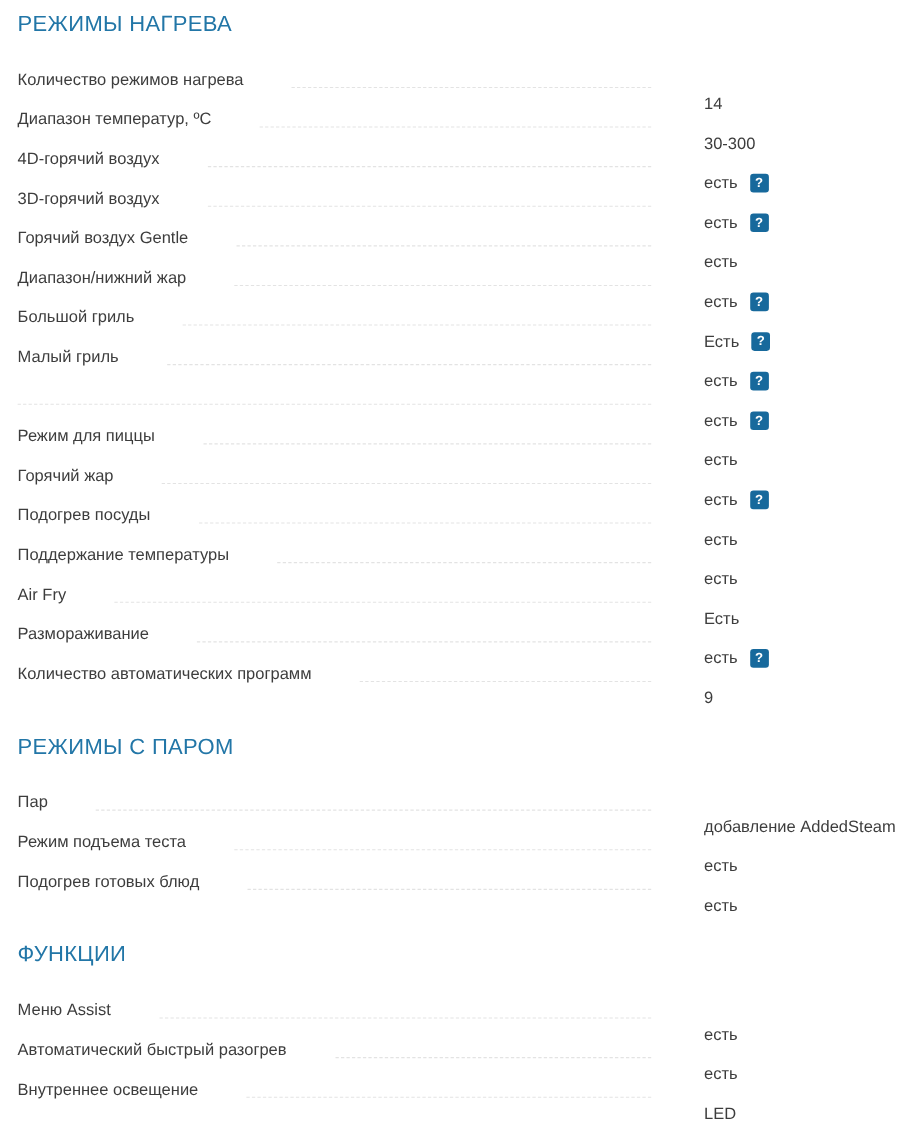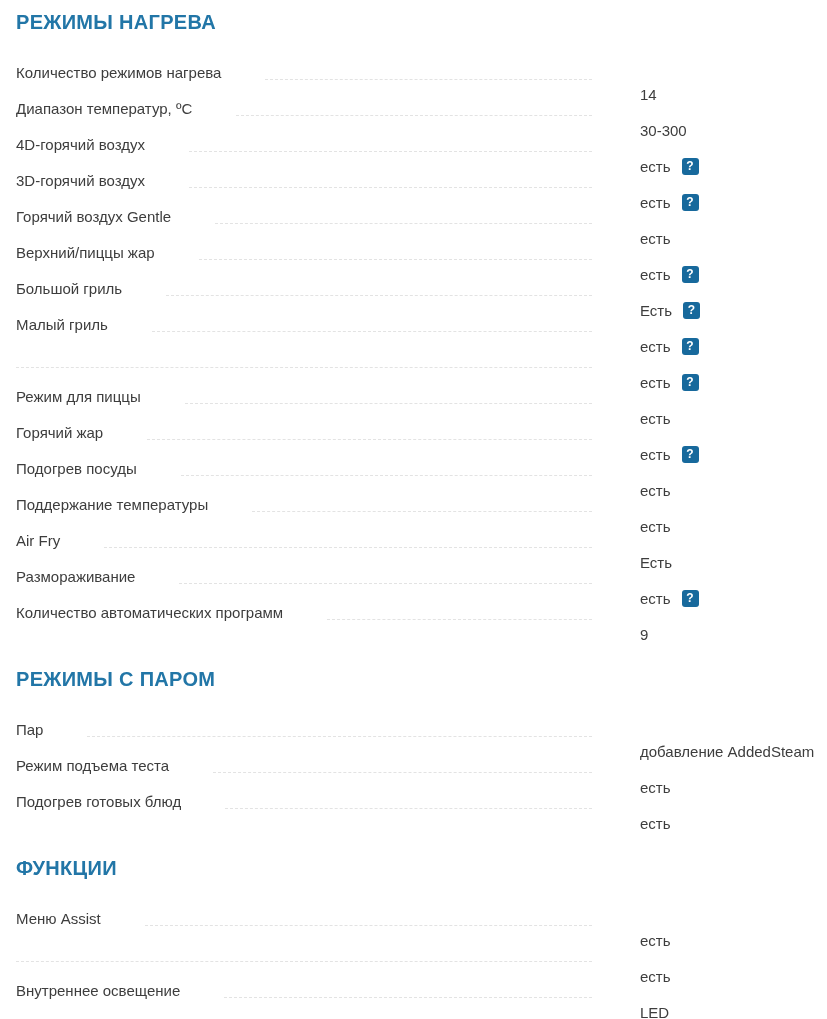--- a/index.html
+++ b/index.html
@@ -15,21 +15,21 @@
     padding: 8px 0 0 16px;
     background: #ffffff;
     overflow: hidden;
   }
   section.spec-section { margin: 0; }
   section.spec-section + section.spec-section { margin-top: 35px; }
   h2.section-title {
     margin: 0 0 18px 0;
     font-size: 20px;
     line-height: 28px;
-    font-weight: 700;
+    font-weight: 400;
     letter-spacing: 0.3px;
     color: #2276a7;
   }
   .row {
     display: flex;
     align-items: center;
     height: 36px;
     font-size: 15px;
     color: #3d3d3d;
     gap: 38px;
@@ -114,21 +114,21 @@
 
   <div class="row">
     <span class="row-label">Горячий воздух Gentle</span>
     <span class="leader"></span>
     <span class="value-cell">
       <span class="row-value">есть</span>
     </span>
   </div>
 
   <div class="row">
-    <span class="row-label">Верхний/пиццы жар</span>
+    <span class="row-label">Диапазон/нижний жар</span>
     <span class="leader"></span>
     <span class="value-cell">
       <span class="row-value">есть</span>
     <span class="help-icon">?</span>
           </span>
   </div>
 
   <div class="row">
     <span class="row-label">Большой гриль</span>
     <span class="leader"></span>
@@ -249,20 +249,21 @@
     <div class="rows">
   <div class="row">
     <span class="row-label">Меню Assist</span>
     <span class="leader"></span>
     <span class="value-cell">
       <span class="row-value">есть</span>
     </span>
   </div>
 
   <div class="row">
+    <span class="row-label">Автоматический быстрый разогрев</span>
     <span class="leader"></span>
     <span class="value-cell">
       <span class="row-value">есть</span>
     </span>
   </div>
 
   <div class="row">
     <span class="row-label">Внутреннее освещение</span>
     <span class="leader"></span>
     <span class="value-cell">

